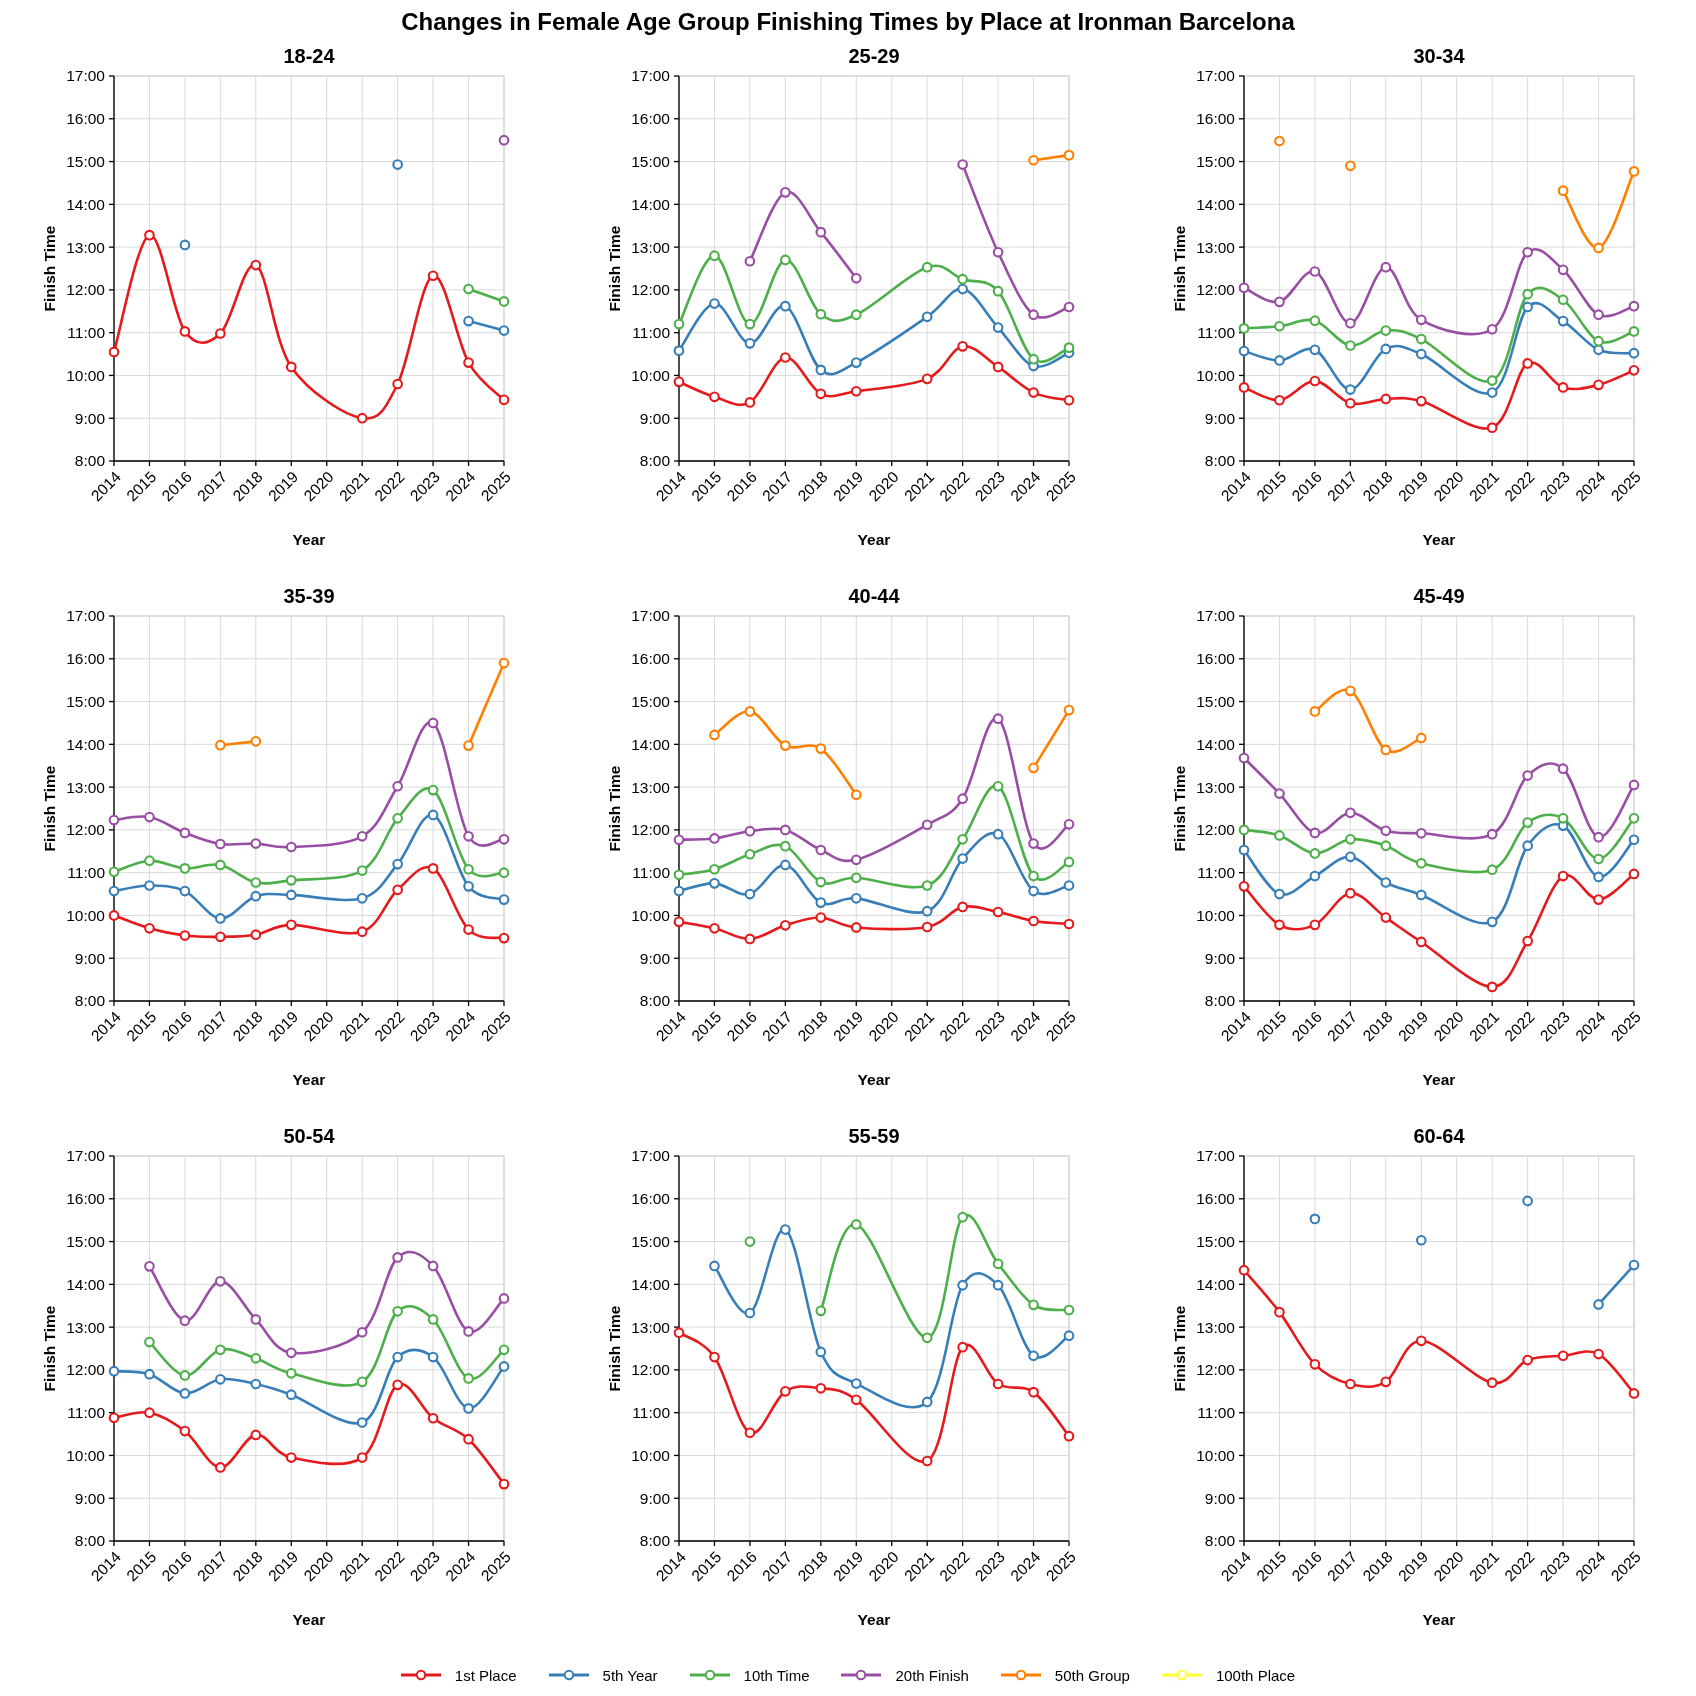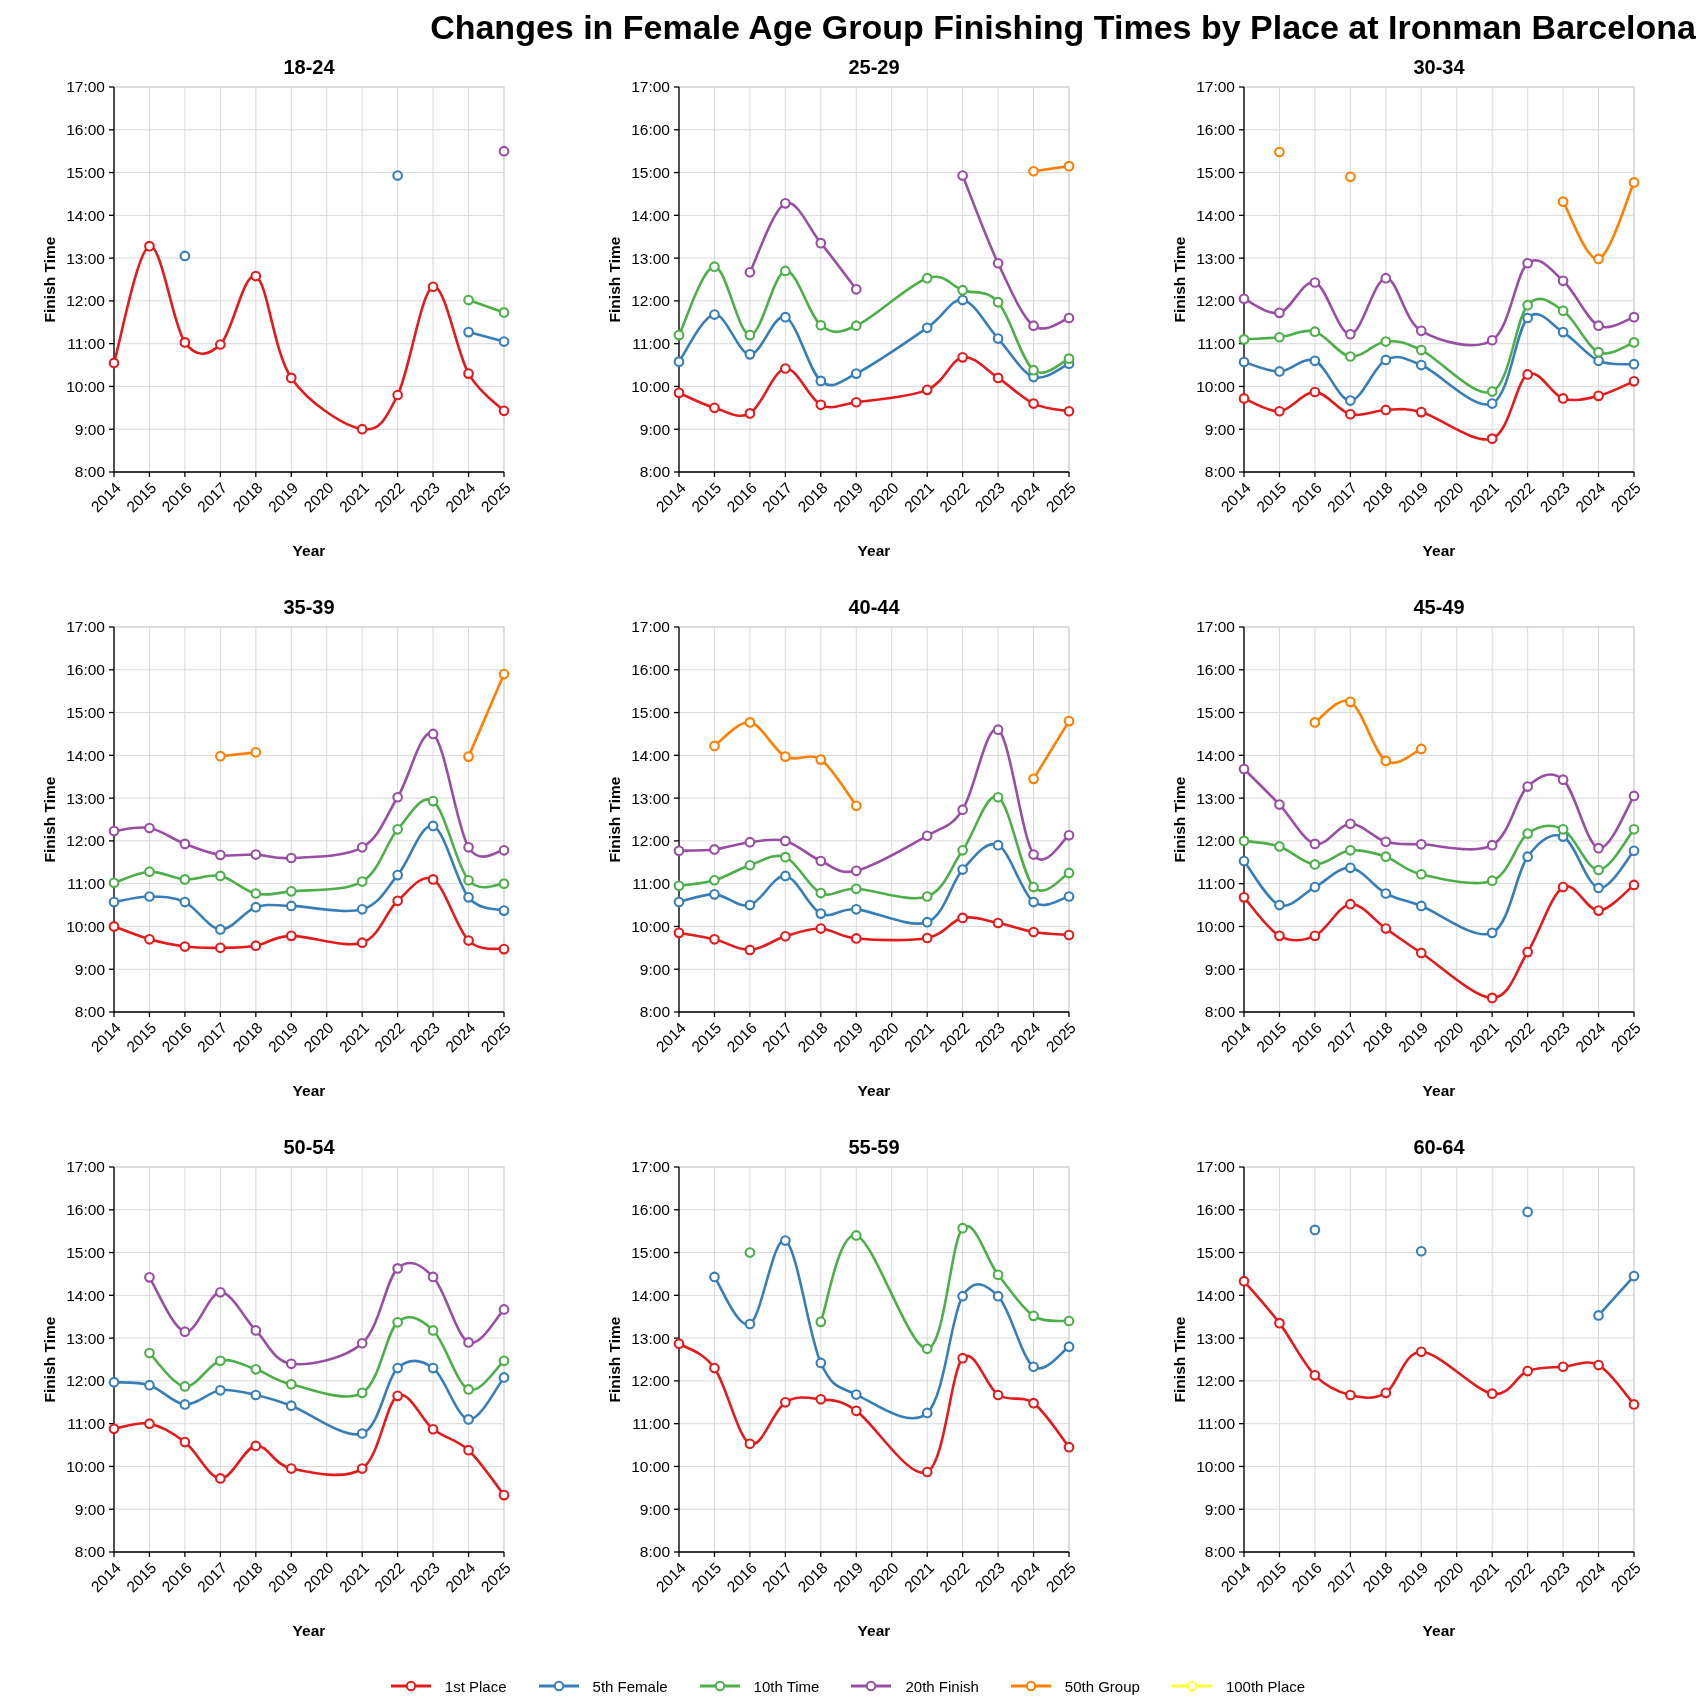--- a/index.html
+++ b/index.html
@@ -1,22 +1,22 @@
 <!DOCTYPE html>
 <html><head>
 <meta charset="utf-8">
 <style>
   html,body{margin:0;padding:0;background:#fff;}
   body{
     width:1696px;height:1696px;overflow:hidden;
     font-family:"Liberation Sans", sans-serif;color:#000;
   }
   h1#main-title{
-    margin:8px 0 0 0;text-align:right;
-    font-size:34px;font-weight:bold;letter-spacing:0;
+    margin:8px 0 0 0;text-align:center;
+    font-size:24px;font-weight:bold;letter-spacing:0;
   }
   #charts-grid{
     display:grid;
     grid-template-columns:565px 565px 565px;
     justify-content:center;
   }
   #charts-grid svg{display:block;}
   #legend{
     display:flex;justify-content:center;align-items:center;
     gap:32px;height:34px;margin-top:2px;
@@ -1234,21 +1234,21 @@
         <line x1="0" y1="7" x2="40" y2="7" stroke="#e41a1c" stroke-width="3"></line>
         <circle cx="20" cy="7" r="4.2" fill="#ffffff" stroke="#e41a1c" stroke-width="2"></circle>
       </svg>
       <span class="legend-label">1st Place</span>
     </span>
     <span class="legend-item">
       <svg width="40" height="14">
         <line x1="0" y1="7" x2="40" y2="7" stroke="#377eb8" stroke-width="3"></line>
         <circle cx="20" cy="7" r="4.2" fill="#ffffff" stroke="#377eb8" stroke-width="2"></circle>
       </svg>
-      <span class="legend-label">5th Female</span>
+      <span class="legend-label">5th Year</span>
     </span>
     <span class="legend-item">
       <svg width="40" height="14">
         <line x1="0" y1="7" x2="40" y2="7" stroke="#4daf4a" stroke-width="3"></line>
         <circle cx="20" cy="7" r="4.2" fill="#ffffff" stroke="#4daf4a" stroke-width="2"></circle>
       </svg>
       <span class="legend-label">10th Time</span>
     </span>
     <span class="legend-item">
       <svg width="40" height="14">

